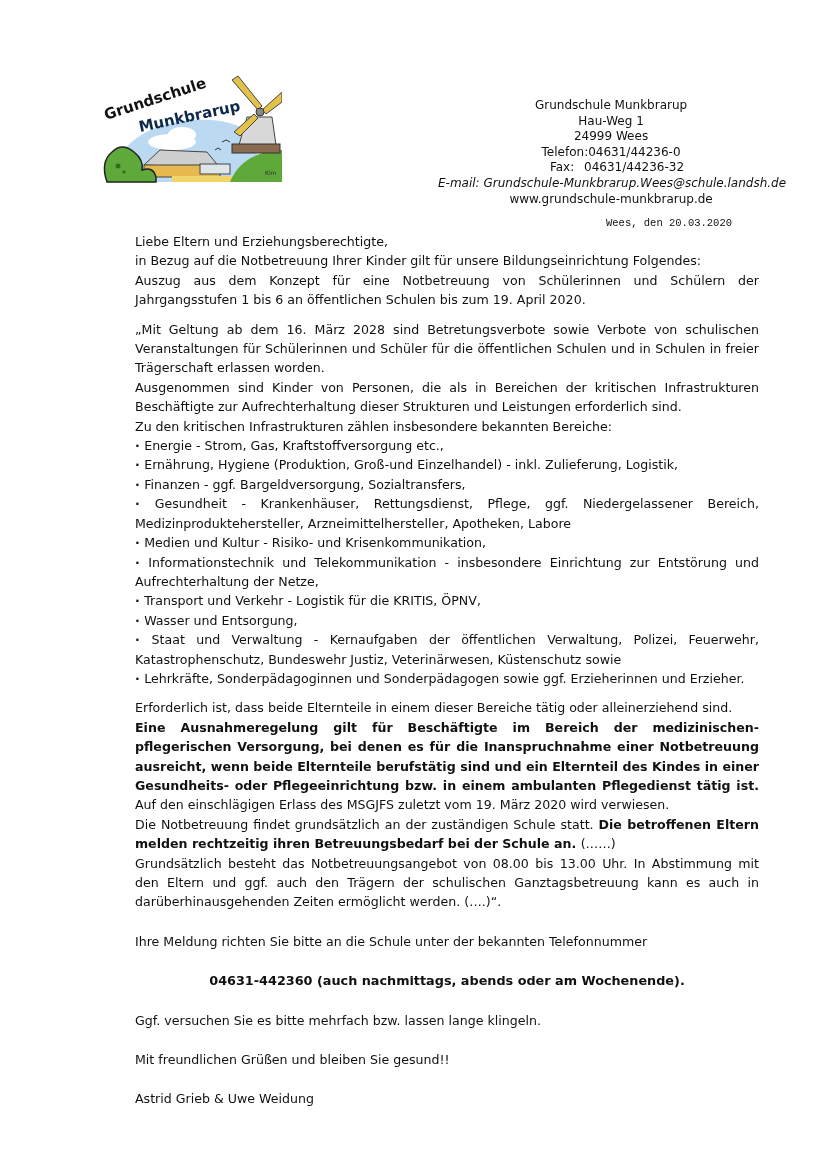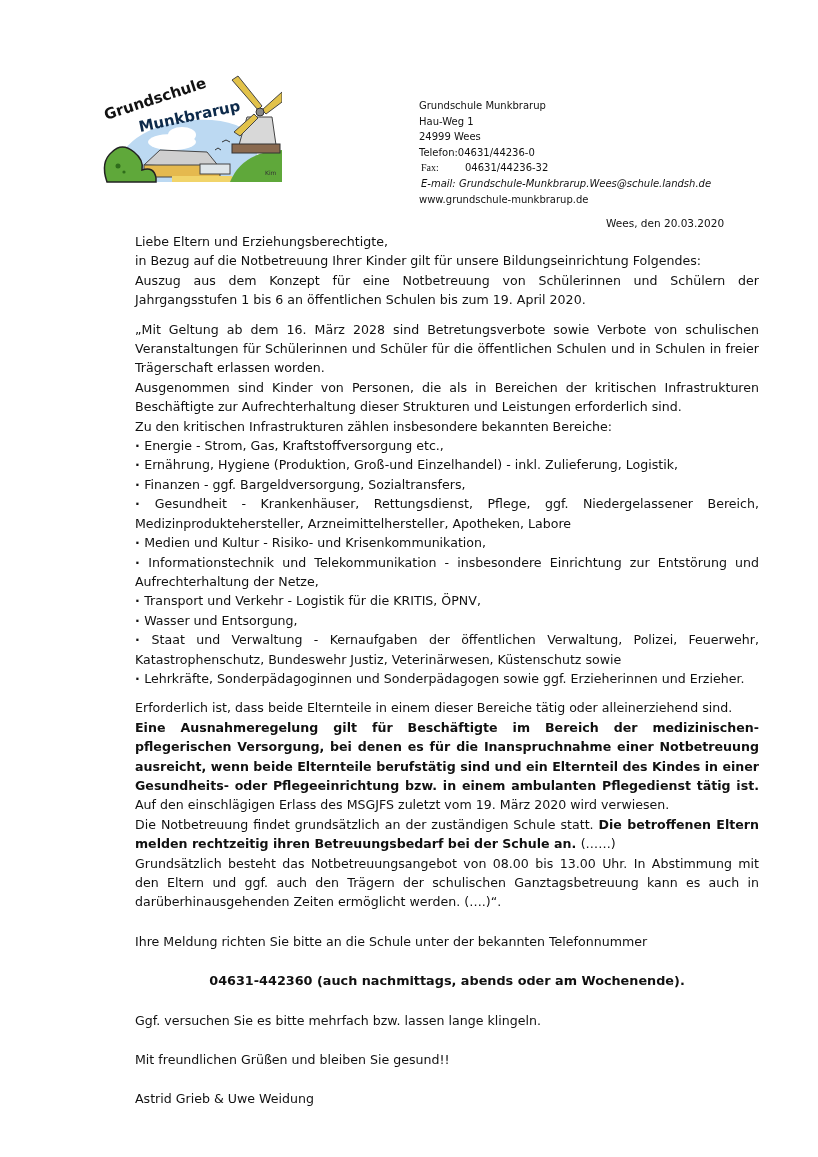--- a/index.html
+++ b/index.html
@@ -4,26 +4,26 @@
   <style>
     html, body { margin: 0; padding: 0; background: #ffffff; }
     body { width: 818px; height: 1157px; position: relative; overflow: hidden;
            font-family: "DejaVu Sans", sans-serif; color: #111; }
     .page { position: absolute; left: 0; top: 0; width: 818px; height: 1157px; background: #fff; }
 
     
     .logo { position: absolute; left: 82px; top: 72px; width: 200px; height: 140px; }
 
     
-    .addr { position: absolute; left: 419px; top: 98px; font-size: 10px; line-height: 15.6px; }
+    .addr { position: absolute; left: 436px; top: 98px; font-size: 12px; line-height: 15.6px; text-align: center; }
     .addr div { white-space: nowrap; }
-    .addr .fax-label { display: inline-block; width: 44px; padding-left: 2px; font-family: Liberation Serif, serif; }
+    .addr .fax-label { display: inline-block; width: 44px; padding-left: 2px; }
     .addr .email { padding-left: 2px; font-style: italic; }
 
-    .date { position: absolute; left: 606px; top: 217px; font-size: 10.5px; }
+    .date { position: absolute; left: 606px; top: 217px; font-size: 10.5px; font-family: Liberation Mono, monospace; }
 
     
     .body { position: absolute; left: 97px; top: 232px; width: 624px; font-size: 12.6px; line-height: 19.4px; margin-left: 38px; }
     .body p { margin: 0; }
     .j { text-align: justify; text-align-last: left; }
     .gap { height: 10px; }
     .gap-big { height: 20px; }
     .u { font-weight: bold; }
     .phone { text-align: center; font-weight: bold; font-size: 12.8px; }
     .bullet::before { content: "\00B7\00A0"; font-weight: bold; }

